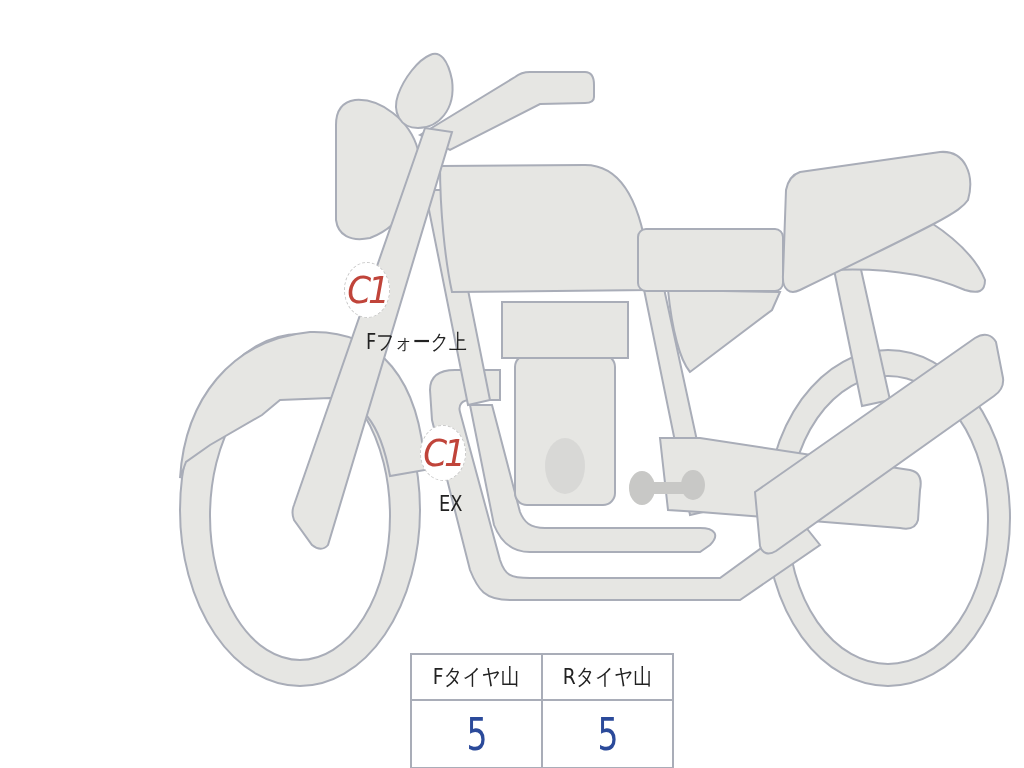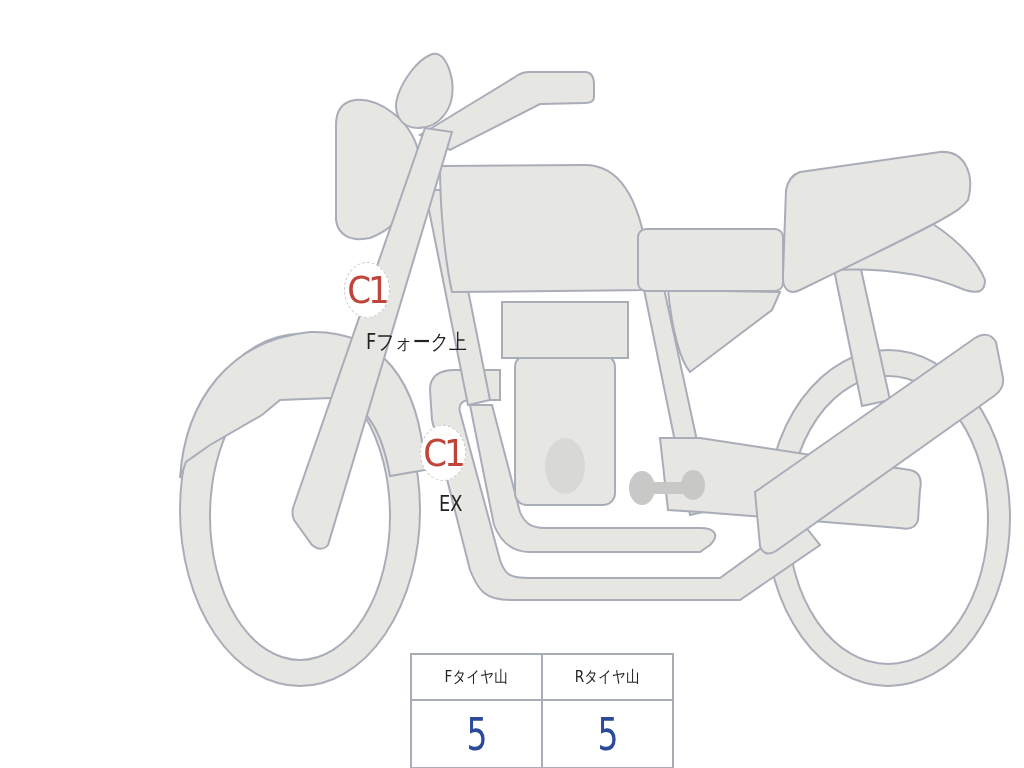--- a/index.html
+++ b/index.html
@@ -1,23 +1,23 @@
 <!DOCTYPE html>
 <html><head>
   <meta charset="utf-8">
   <style>
     html, body { margin:0; padding:0; background:#ffffff; }
     body { width:1024px; height:768px; position:relative; overflow:hidden; font-family:"DejaVu Sans", sans-serif; }
     #bike { position:absolute; left:0; top:0; width:1024px; height:768px; }
     .part { fill:#e6e6e3; stroke:#a9adb8; stroke-width:2; }
-    .marker { position:absolute; width:46px; height:56px; border-radius:50%; background:#ffffff; border:1.5px dashed #c9c9c9; display:flex; align-items:center; justify-content:center; font-family:"DejaVu Sans Condensed","DejaVu Sans", sans-serif; font-size:38px; color:#c0443a; letter-spacing:-3px; line-height:1; cursor:pointer; box-sizing:border-box; }
+    .marker { position:absolute; width:46px; height:56px; border-radius:50%; background:#ffffff; border:1.5px dashed #c9c9c9; display:flex; align-items:center; justify-content:center; font-family:"DejaVu Sans Condensed","DejaVu Sans", sans-serif; font-size:38px; color:#c0443a; letter-spacing:-3px; line-height:1; cursor:pointer; box-sizing:border-box;font-style:italic; }
     .mlabel { position:absolute; font-size:21px; color:#222; font-family:"DejaVu Sans", sans-serif; white-space:nowrap; transform:scaleX(0.85); transform-origin:left top; }
     .tread { position:absolute; left:410px; top:653px; border-collapse:collapse; background:#fff; }
     .tread th, .tread td { border:2px solid #a9adb8; text-align:center; }
-    .tread th { width:127px; height:42px; font-weight:normal; font-size:16px; color:#222; }
+    .tread th { width:127px; height:42px; font-weight:normal; font-size:22px; color:#222; }
     .tread th span { display:inline-block; transform:scaleX(0.85); }
     .tread td { height:64px; font-size:44px; color:#2b4a9a; font-family:"DejaVu Sans", sans-serif; }
     .tread td span { display:inline-block; transform:scaleX(0.75); }
   </style>
 </head>
 <body>
 
 <svg id="bike" viewBox="0 0 1024 768" xmlns="http://www.w3.org/2000/svg">
 
   <g>

